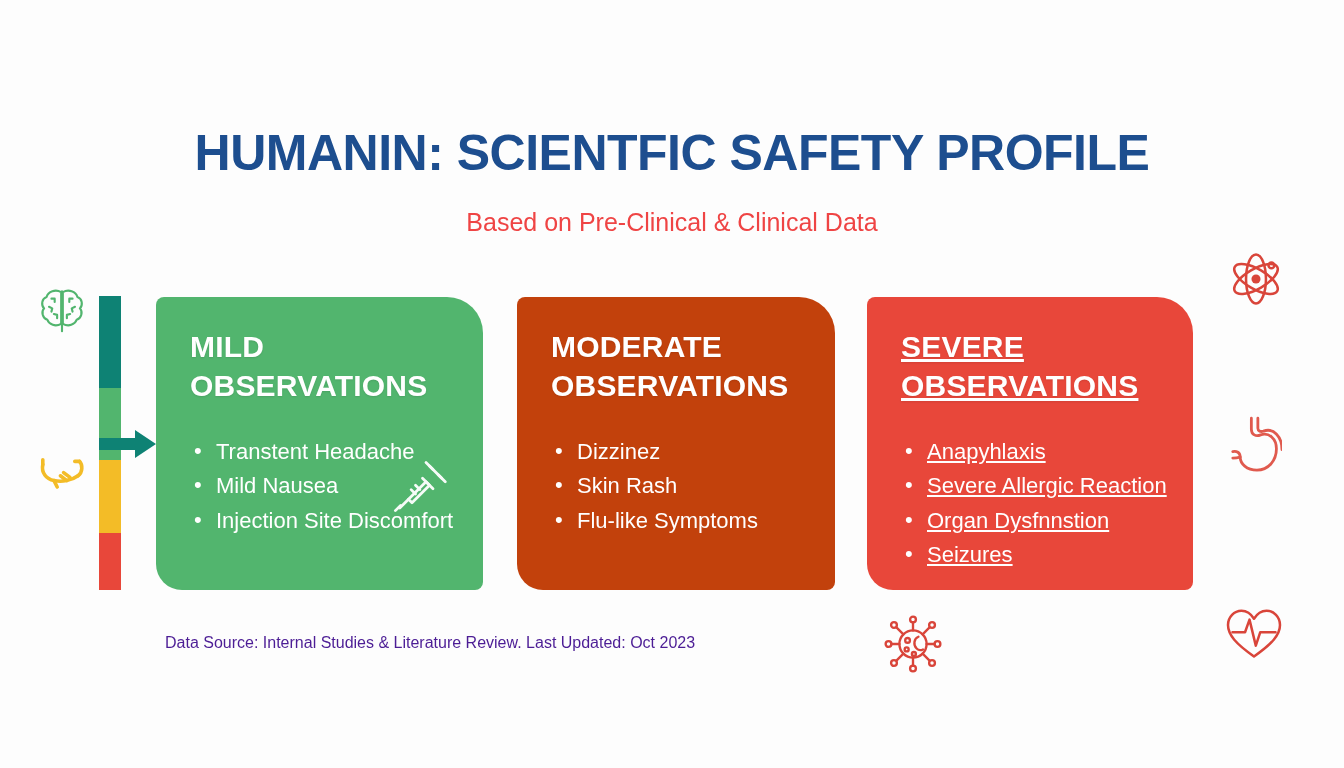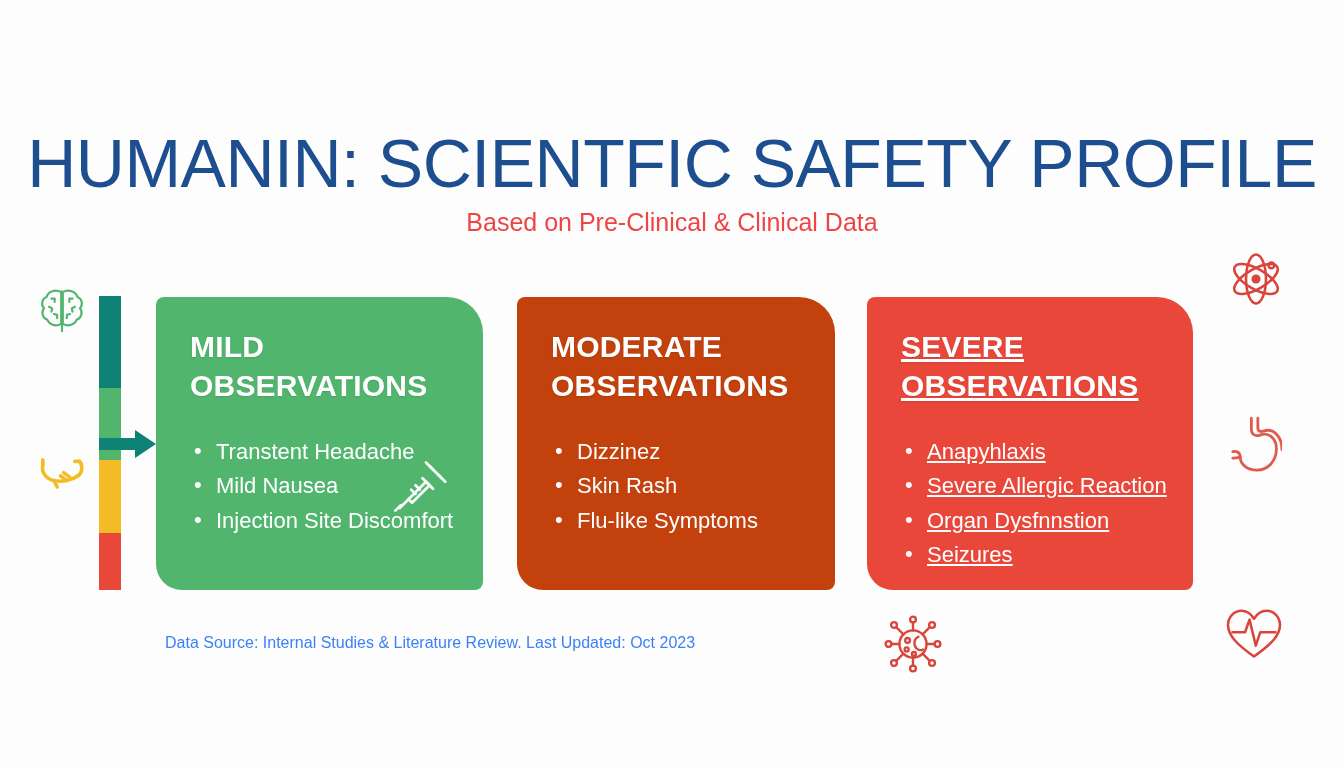--- a/index.html
+++ b/index.html
@@ -23,22 +23,22 @@
     height: 768px;
   }
 
   
   .page-title {
     position: absolute;
     left: 0;
     top: 124px;
     width: 1344px;
     text-align: center;
-    font-size: 68px;
-    font-weight: normal;
+    font-size: 50px;
+    font-weight: bold;
     letter-spacing: -0.5px;
     color: #1d4e8f;
     white-space: nowrap;
   }
 
   .page-subtitle {
     position: absolute;
     left: 0;
     top: 208px;
     width: 1344px;
@@ -116,21 +116,21 @@
     height: 56px;
     opacity: 0.95;
   }
 
   
   .footer-note {
     position: absolute;
     left: 165px;
     top: 634px;
     font-size: 16px;
-    color: #3b82f6;
+    color: #4c1d95;
     white-space: nowrap;
   }
 
   
   .deco {
     position: absolute;
   }
   .deco-brain      { left: 36px;   top: 284px;  width: 52px;  height: 52px; }
   .deco-arm        { left: 36px;   top: 455px;  width: 52px;  height: 40px; }
   .deco-atom       { left: 1227px; top: 250px;  width: 58px;  height: 58px; }

